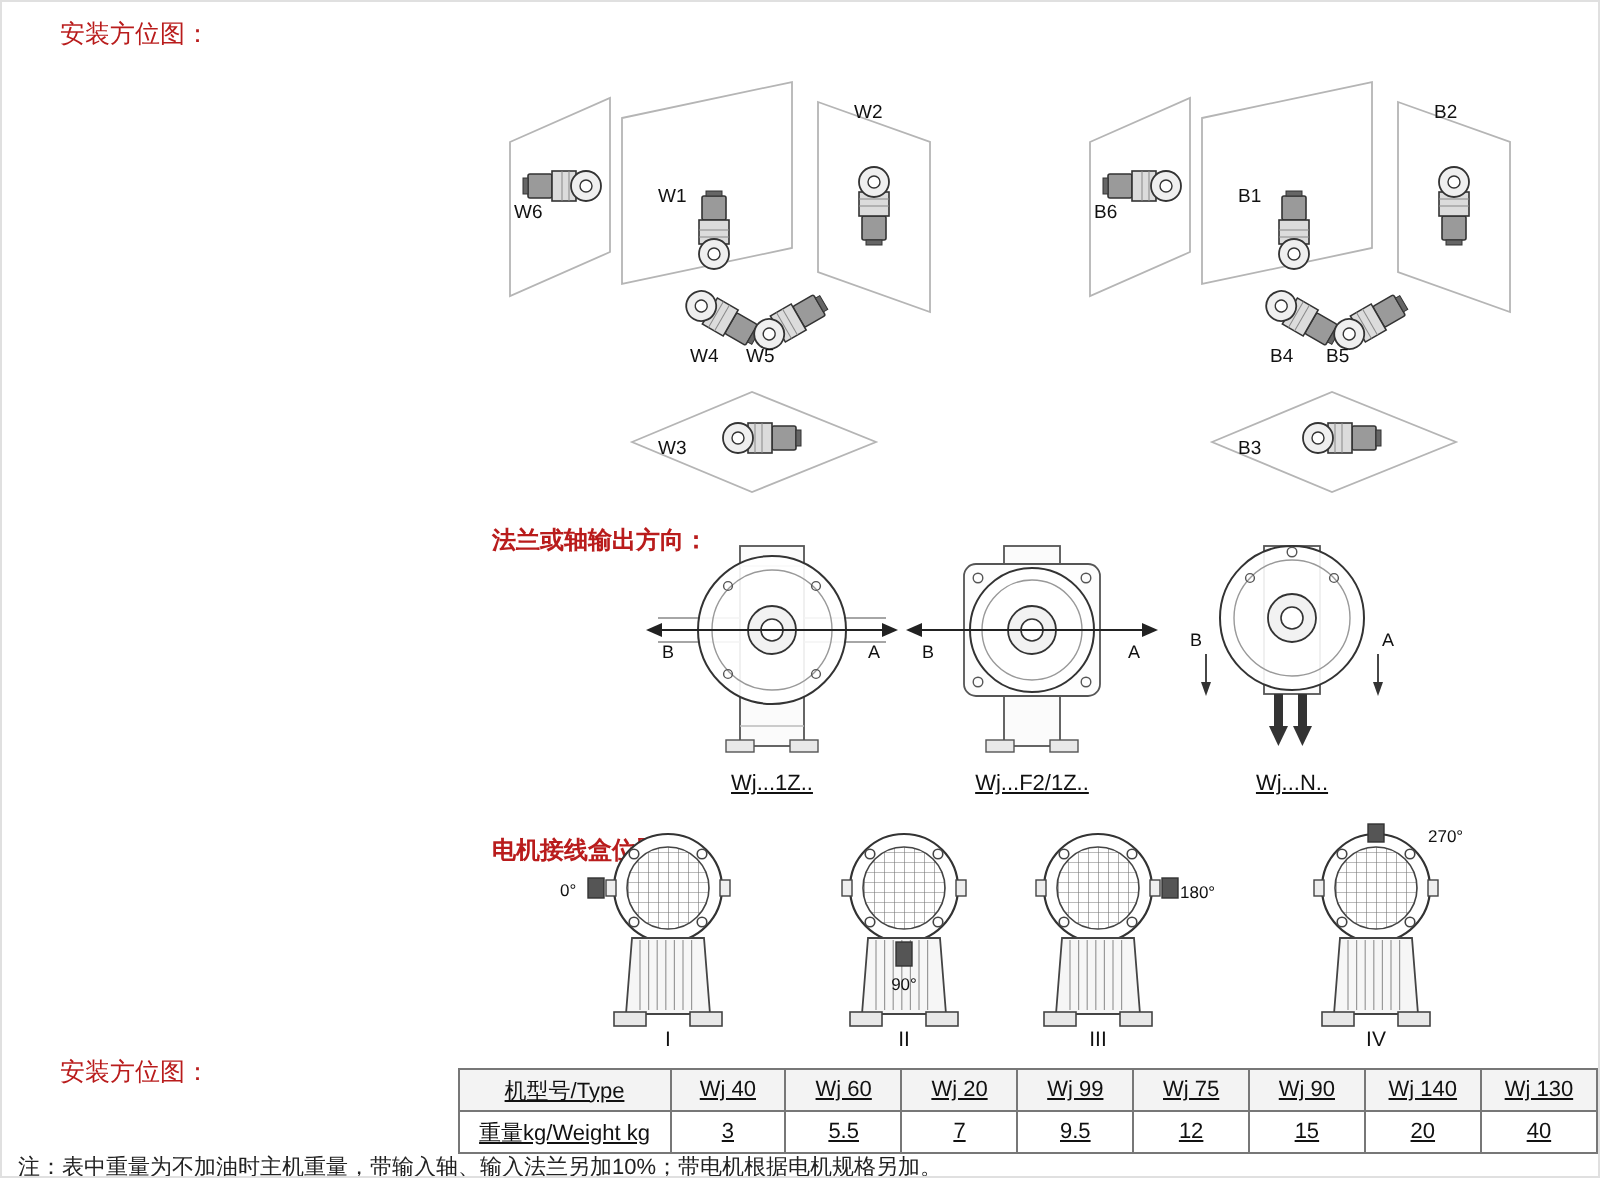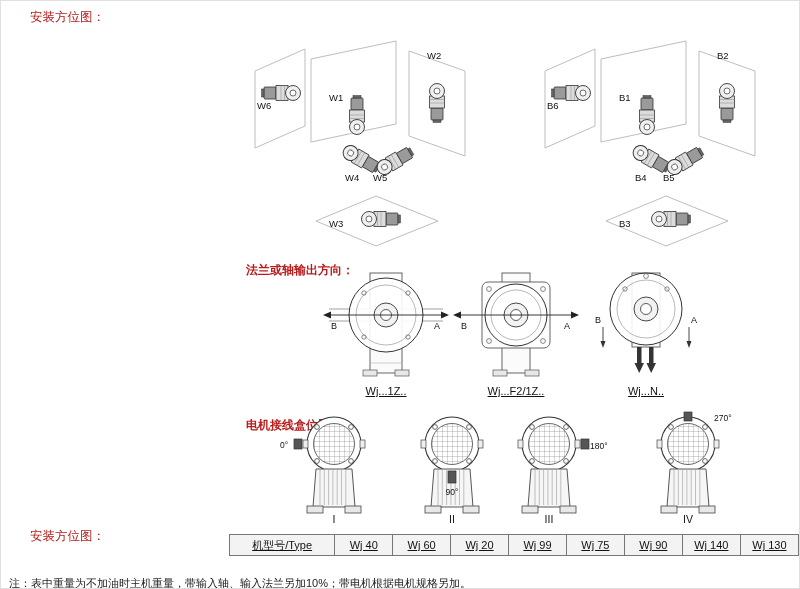--- a/index.html
+++ b/index.html
@@ -334,18 +334,29 @@
       <td class="c0">机型号/Type</td>
       <td class="cv">Wj 40</td>
       <td class="cv">Wj 60</td>
       <td class="cv">Wj 20</td>
       <td class="cv">Wj 99</td>
       <td class="cv">Wj 75</td>
       <td class="cv">Wj 90</td>
       <td class="cv">Wj 140</td>
       <td class="cv">Wj 130</td>
     </tr>
+    <tr>
+      <td class="c0">重量kg/Weight kg</td>
+      <td class="cv">3</td>
+      <td class="cv">5.5</td>
+      <td class="cv">7</td>
+      <td class="cv">9.5</td>
+      <td class="cv">12</td>
+      <td class="cv">15</td>
+      <td class="cv">20</td>
+      <td class="cv">40</td>
+    </tr>
   </tbody>
     </table>
 
   <div id="note">注：表中重量为不加油时主机重量，带输入轴、输入法兰另加10%；带电机根据电机规格另加。</div>
 
 </div>
 
 </body></html>

